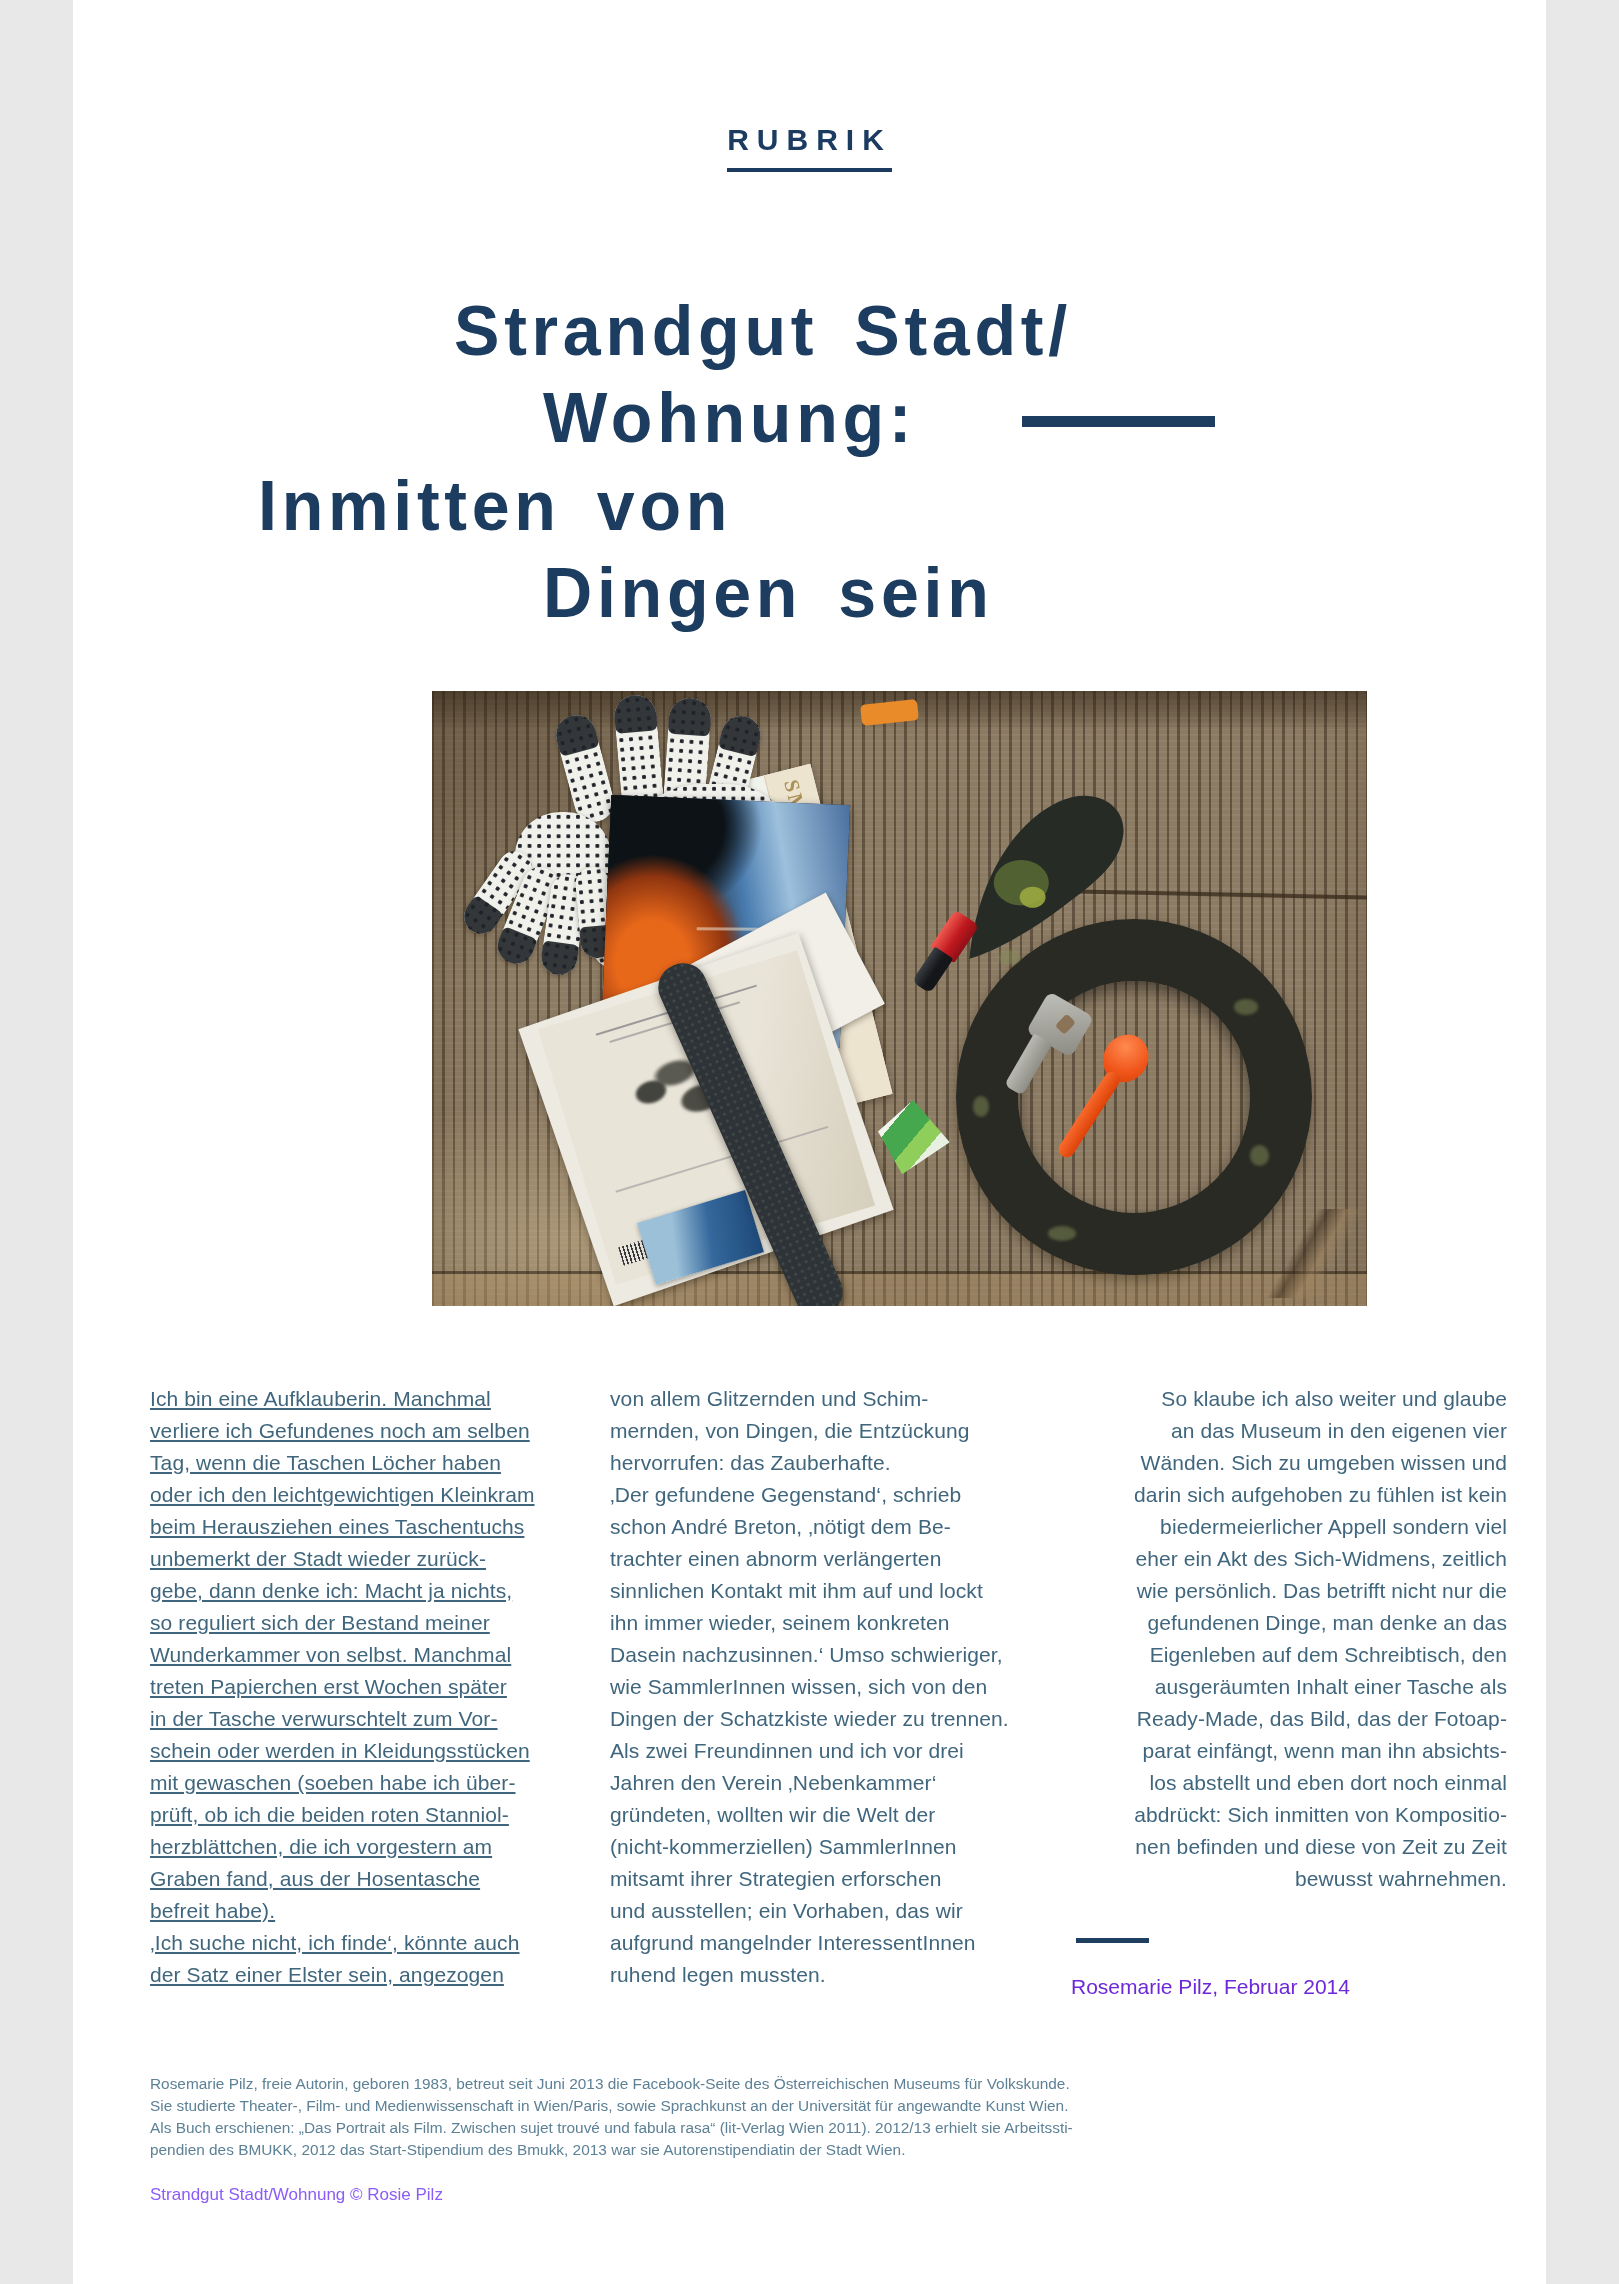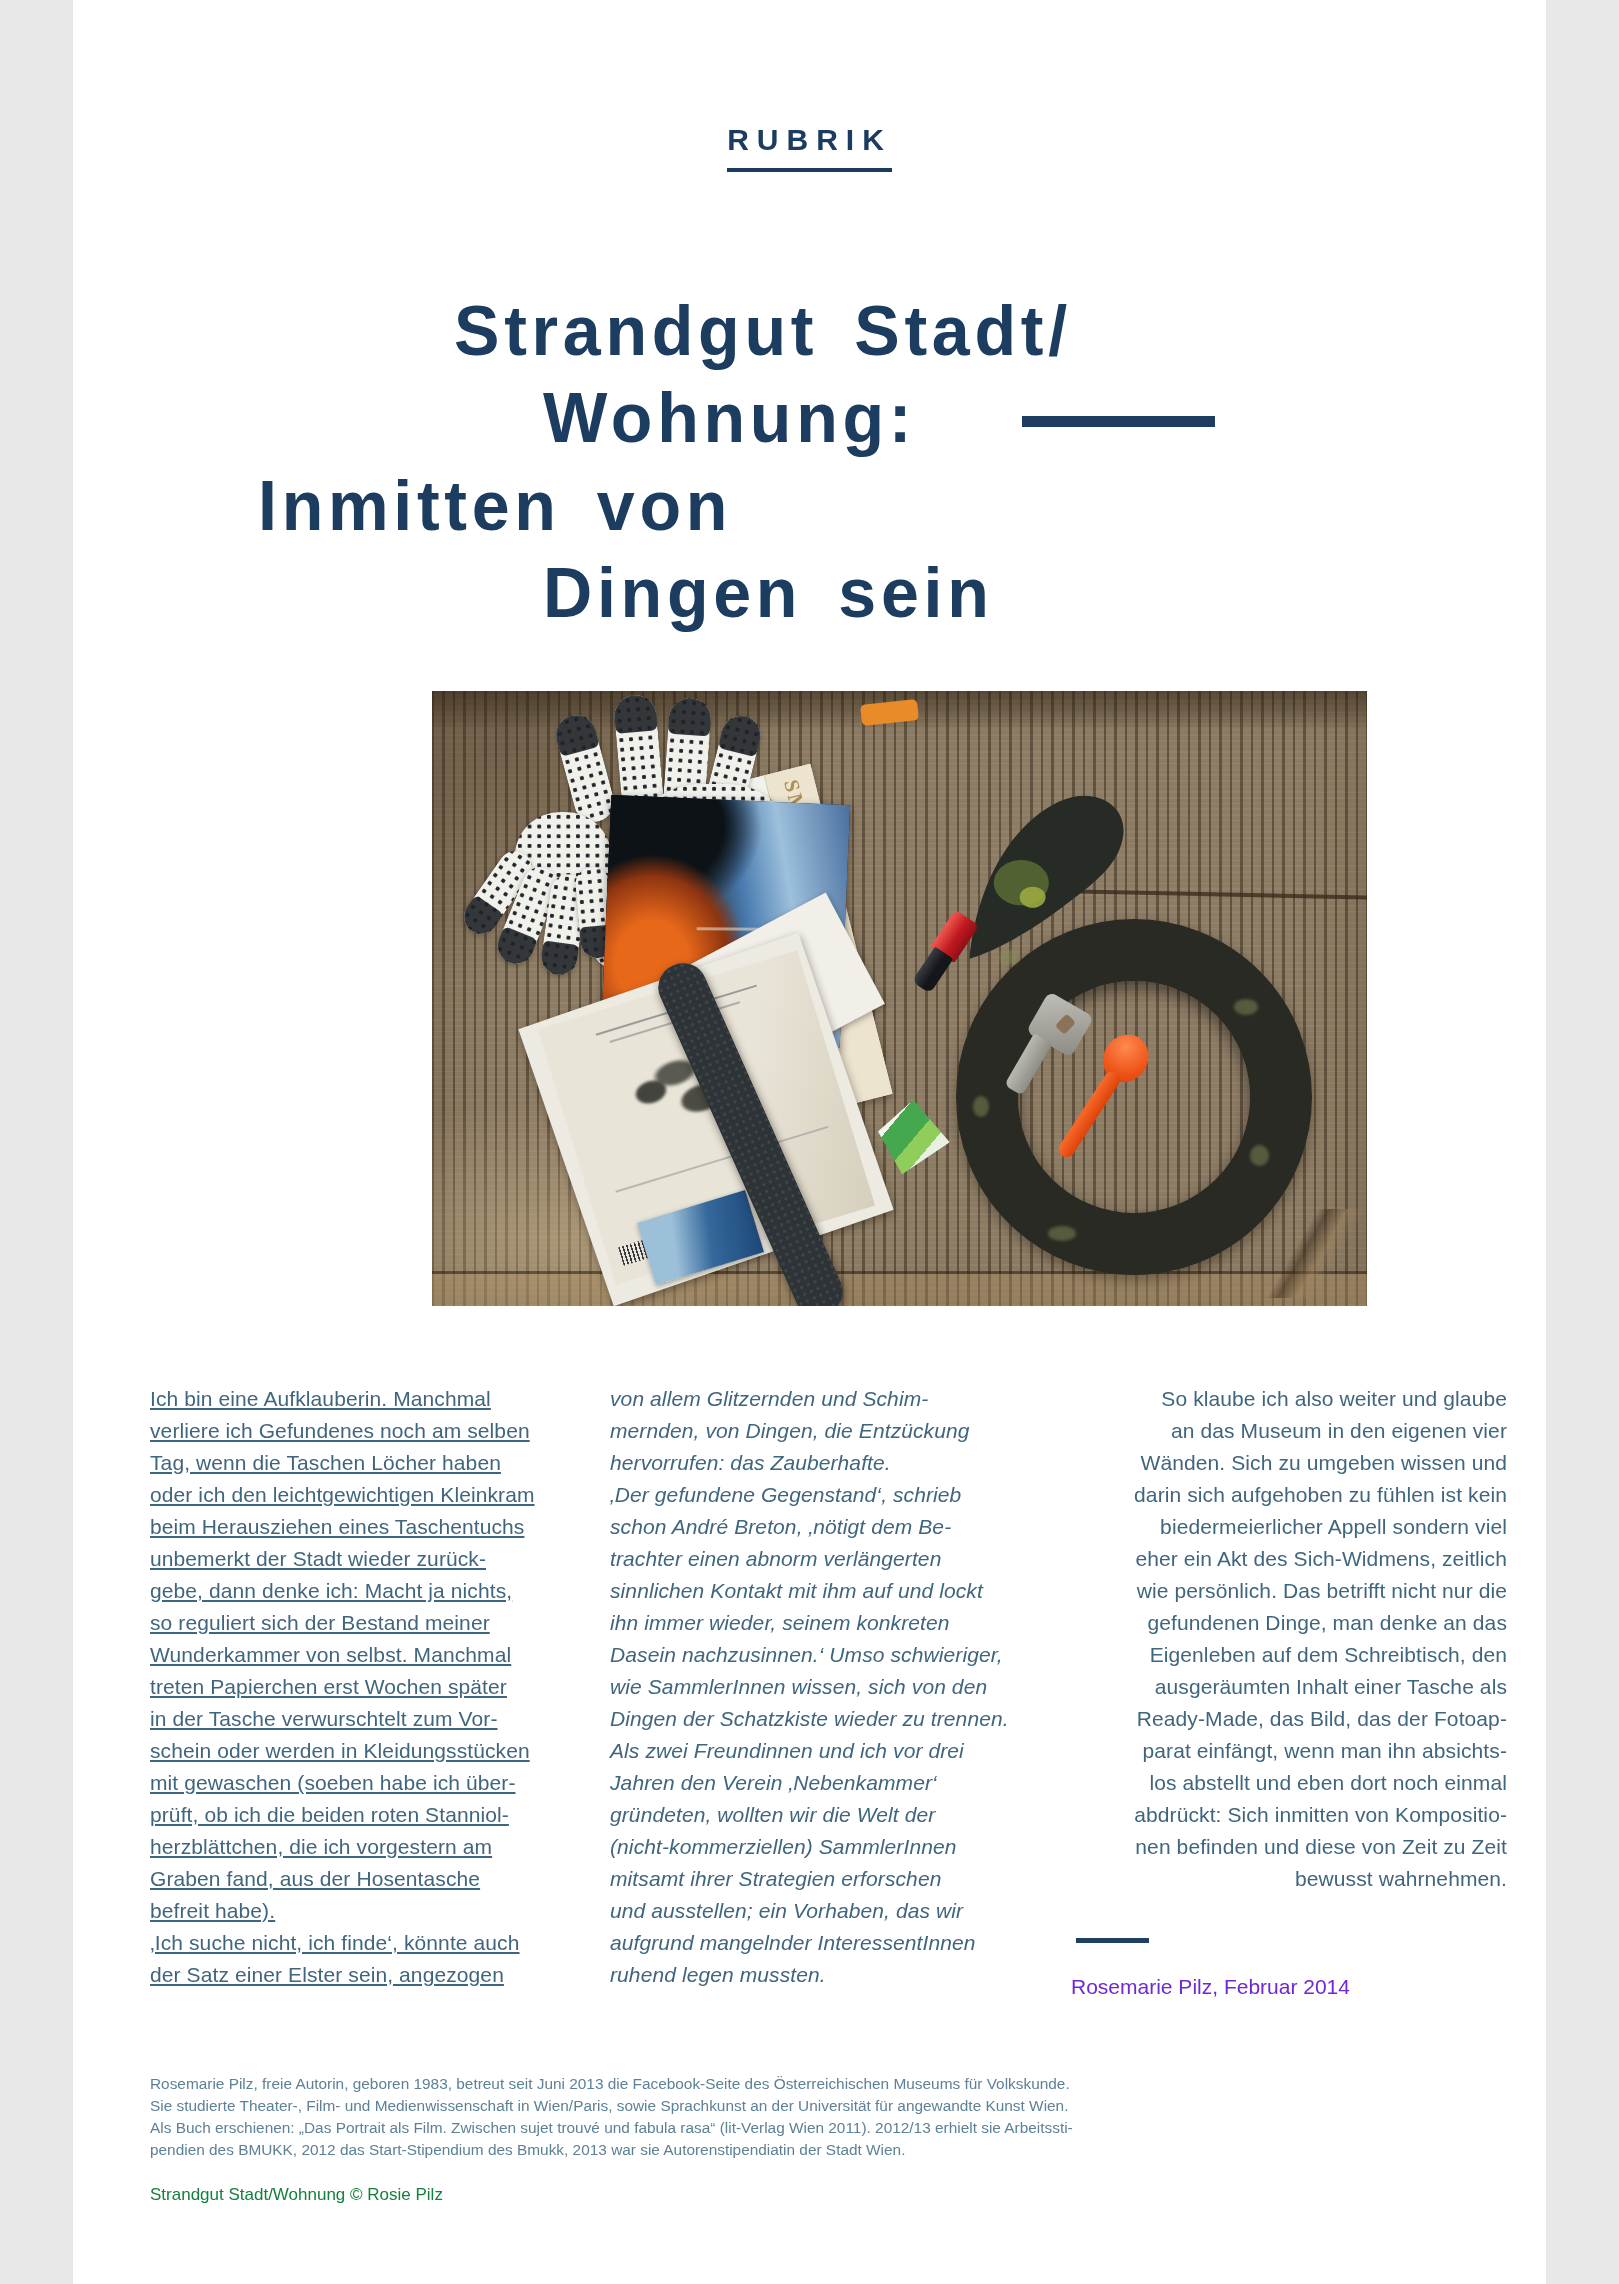--- a/index.html
+++ b/index.html
@@ -191,28 +191,28 @@
   .spoon { left:672px; top:343px; width:44px; height:144px; transform:rotate(33deg);
     transform-origin:22px 24px; }
   .spoon .bowl { left:0; top:0; width:44px; height:49px; border-radius:50%;
     background:radial-gradient(circle at 35% 30%, #ff8a50, #ef5318 60%, #cf3f06); }
   .spoon .handle { left:13.8px; top:42px; width:16px; height:99px; border-radius:8px;
     background:linear-gradient(90deg, #f96a2c, #dd4208); }
 
   
   .col { position:absolute; top:1383px; width:452px; font-size:21px; line-height:32px;
     color:#40667d; white-space:pre-line; letter-spacing:0.1px; }
-  .col1 { left:77px;text-decoration:underline; }  .col2 { left:537px;font-style:italic; }  .col3 { left:982px;text-align:right; }
+  .col1 { left:77px;text-decoration:underline; }  .col2 { left:537px; }  .col3 { left:982px;text-align:right; }
   .sig-rule { left:1003px; top:1938px; width:73px; height:4.9px; background:#1e3f60; }
   .signature { left:998px; top:1975px; font-size:21px; color:#6d28d9; }
 
   
   .bio { left:77px; top:2073px; width:940px; font-size:15.4px; line-height:22px;
     color:#5d8196; white-space:pre-line; }
-  .caption { left:77px; top:2185px; font-size:17px; color:#15803d; }
+  .caption { left:77px; top:2185px; font-size:17px; color:#8b5cf6; }
 </style>
 </head>
 <body>
 
 <div class="page">
 
   <div class="abs rubric-wrap">
     <span class="rubric">RUBRIK</span>
   </div>
 

